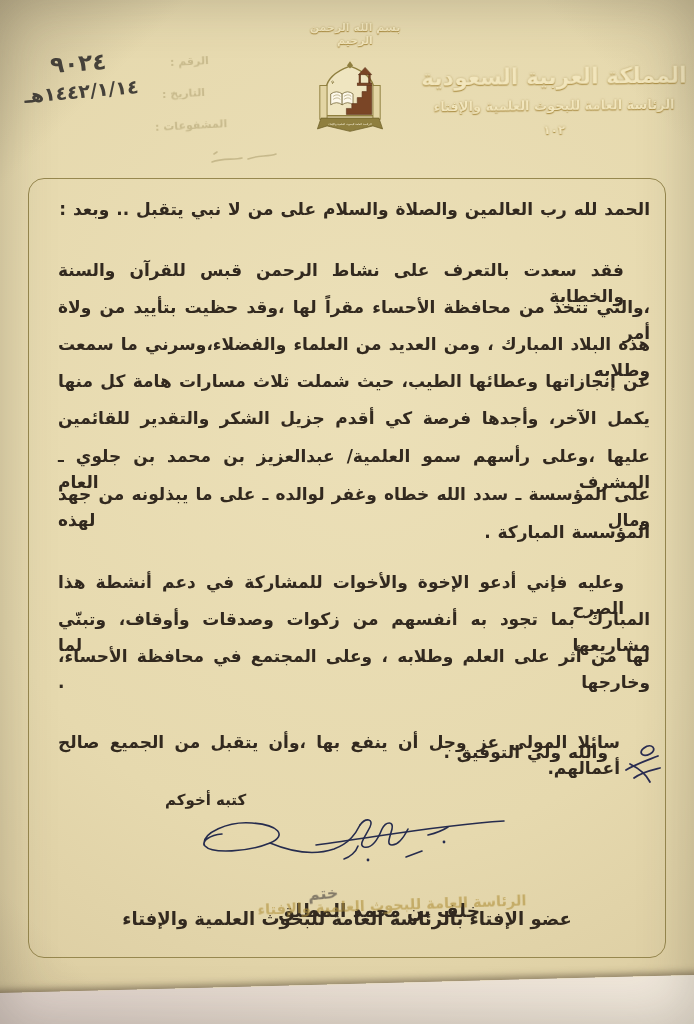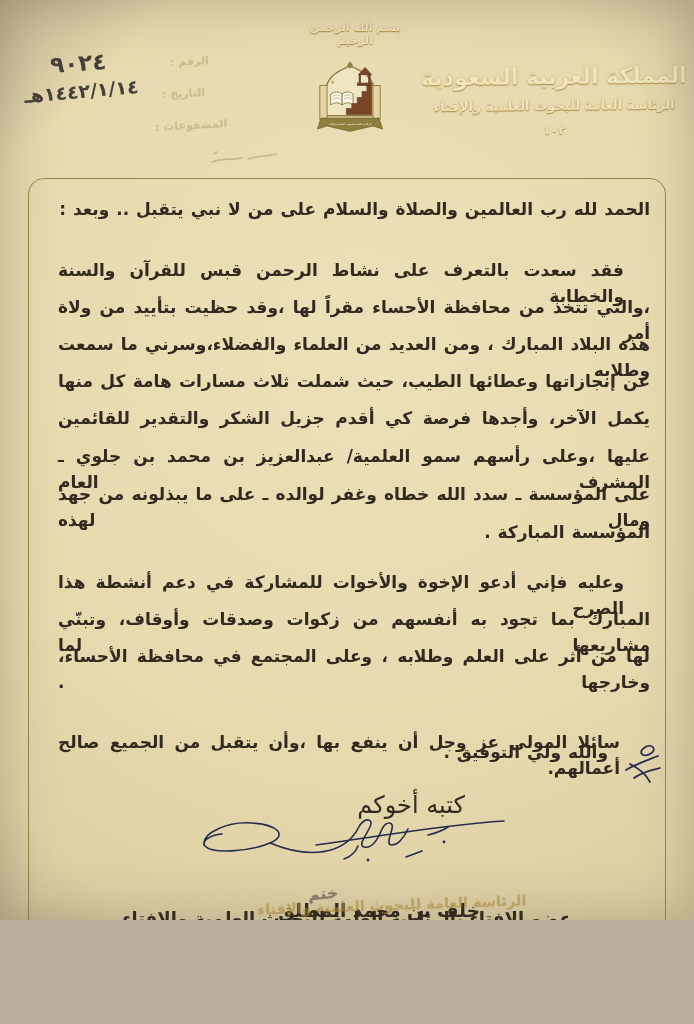--- a/index.html
+++ b/index.html
@@ -1,18 +1,18 @@
 <!DOCTYPE html>
 <html lang="ar" style="--paper: #e6d9ae; --ink: #32291f; --gold: #f2e6bd; --gold_shadow: #a8893d; --signature_ink: #262c4e; --frame: #97884f;"><head>
 <meta charset="utf-8">
 <style>
   * { margin:0; padding:0; box-sizing:border-box; }
   html,body { background:#b9ad9c; }
   .scene {
-    position:relative; width:694px; height:920px; overflow:hidden;
+    position:relative; width:694px; height:1024px; overflow:hidden;
     font-family:"DejaVu Sans", sans-serif;
     background:#15803d;
   }
   .paper {
     position:absolute; inset:0; direction:rtl;
     background:
       linear-gradient(135deg, rgba(110,100,80,.30), rgba(110,100,80,0) 11%),
       linear-gradient(225deg, rgba(110,100,80,.16), rgba(110,100,80,0) 9%),
       linear-gradient(45deg, rgba(110,100,80,.14), rgba(110,100,80,0) 8%),
       radial-gradient(120% 90% at 52% 38%, #ece0b8 0%, #e6d9ae 50%, #dccda2 78%, #cfc096 100%);
@@ -69,22 +69,22 @@
   .st  { text-align:right; }
   .ind { padding-right:26px; }
   .ind2{ padding-right:30px;margin-top:36px; }
   .rpad{ padding-right:42px; }
 
   .t196{top:196px}.t257{top:257px}.t294{top:294px}.t331{top:331px}.t368{top:368px}
   .t405{top:405px}.t443{top:443px}.t481{top:481px}.t519{top:519px}
   .t569{top:569px}.t606{top:606px}.t643{top:643px}.t693{top:693px}.t739{top:739px}
 
   
-  .sig-caption { position:absolute; left:165px; top:791px; width:300px; text-align:right;
-    font-size:24px; font-weight:normal; color:var(--ink); }
+  .sig-caption { position:absolute; left:165px; top:791px; width:300px; text-align:left;
+    font-size:15px; font-weight:bold; color:var(--ink); }
   .sig-svg { position:absolute; left:198px; top:815px; }
   .sig-name { position:absolute; left:150px; top:900px; width:330px; text-align:right;
     font-size:18.5px; font-weight:bold; color:var(--ink); }
   .seal-note { position:absolute; left:268px; top:884px; width:110px; text-align:center;
     font-size:16px; font-weight:bold; color:#837a68; transform:rotate(-6deg); filter:blur(.3px); }
   .sig-title { position:absolute; left:56px; top:908px; width:582px; text-align:center;
     font-size:18px; font-weight:bold; color:var(--ink); }
   .stamp-overlay { position:absolute; left:252px; top:897px; width:280px; text-align:center;
     font-size:14.5px; font-weight:bold; color:#b2933f; opacity:.62;
     transform:rotate(-2deg); filter:blur(.4px); white-space:nowrap; }

